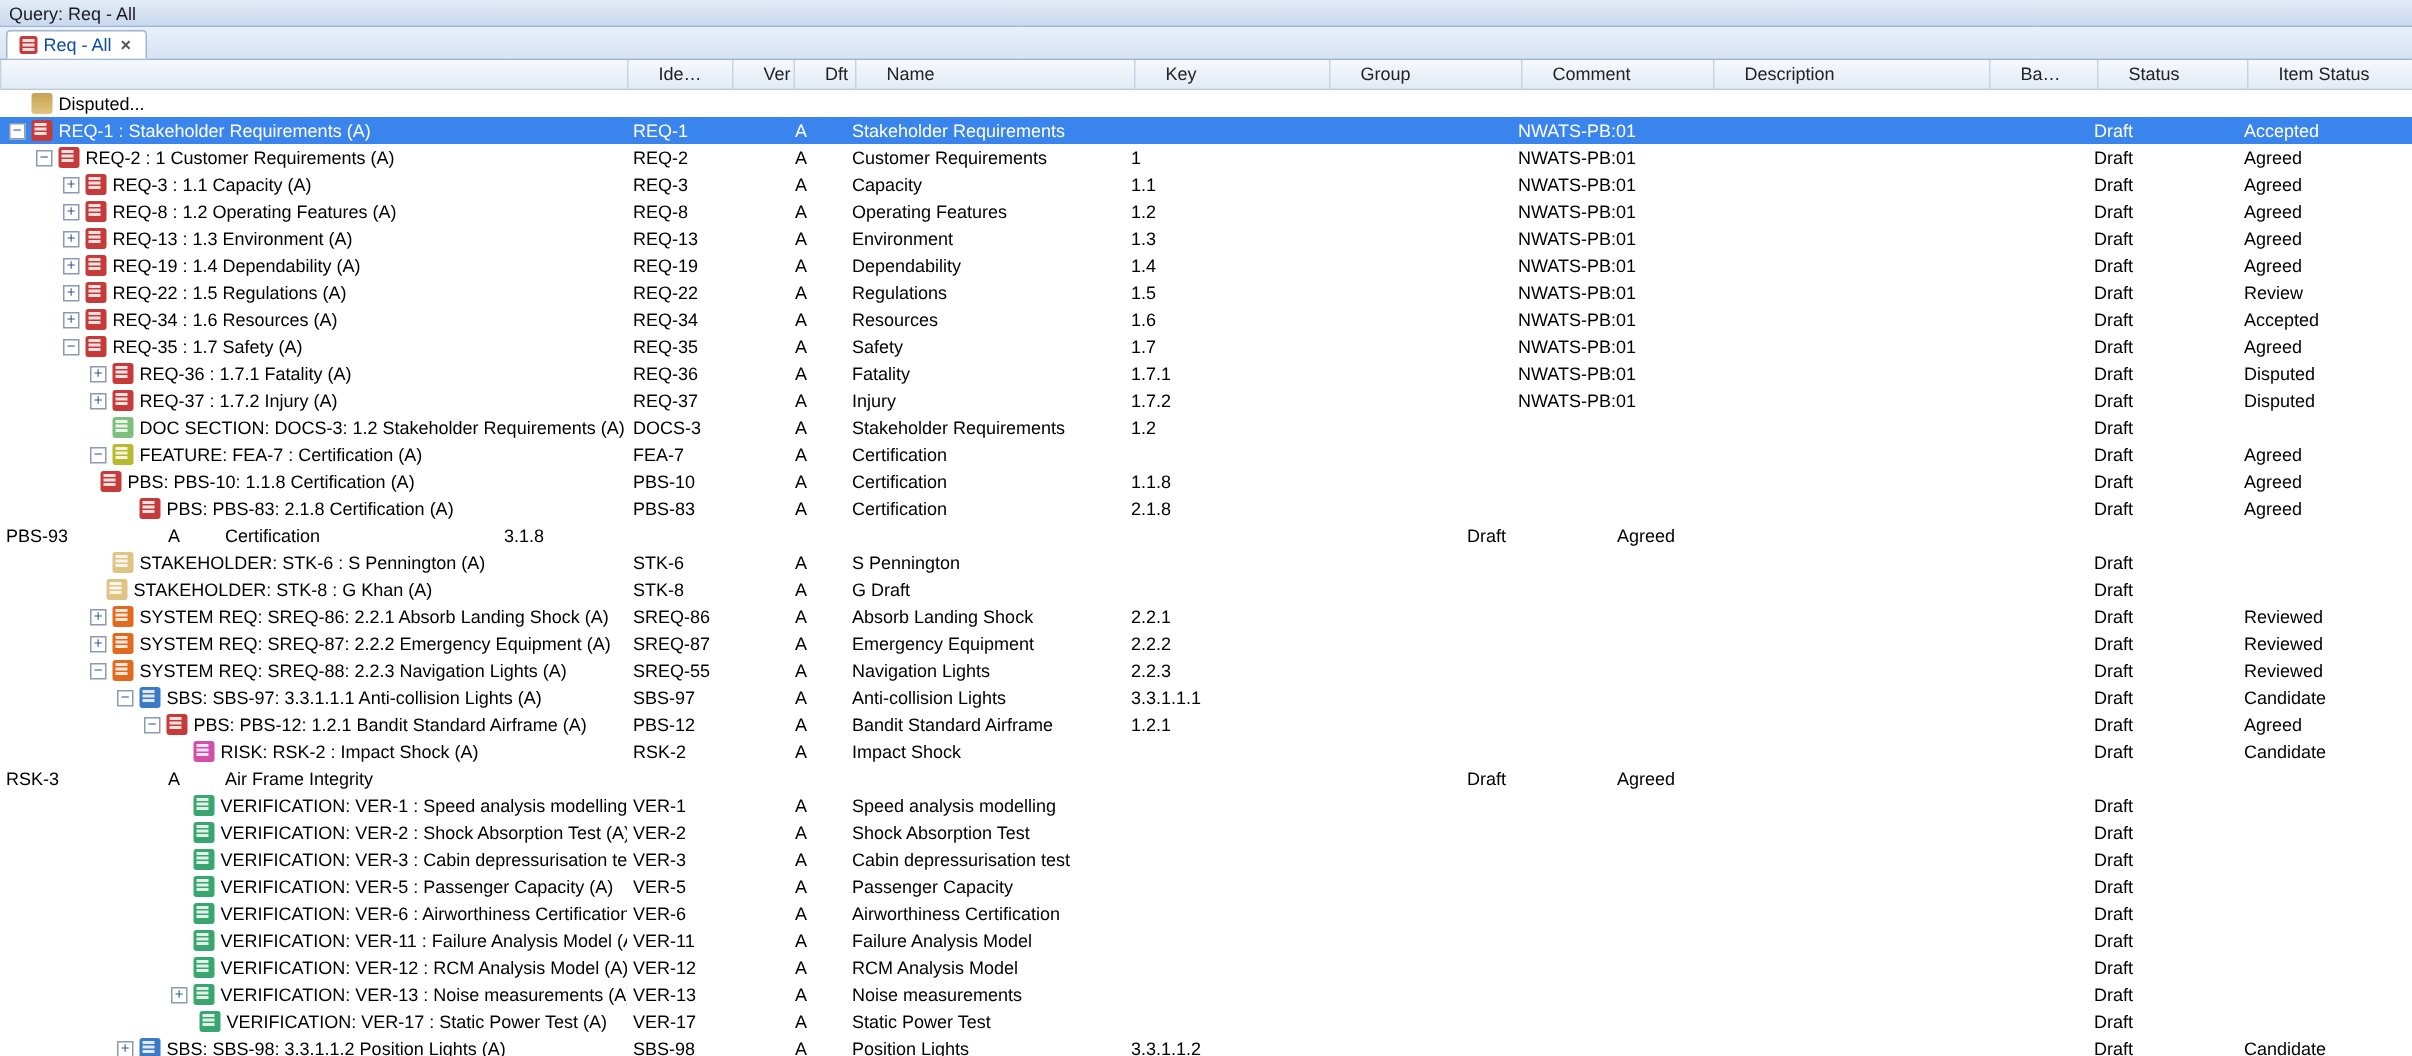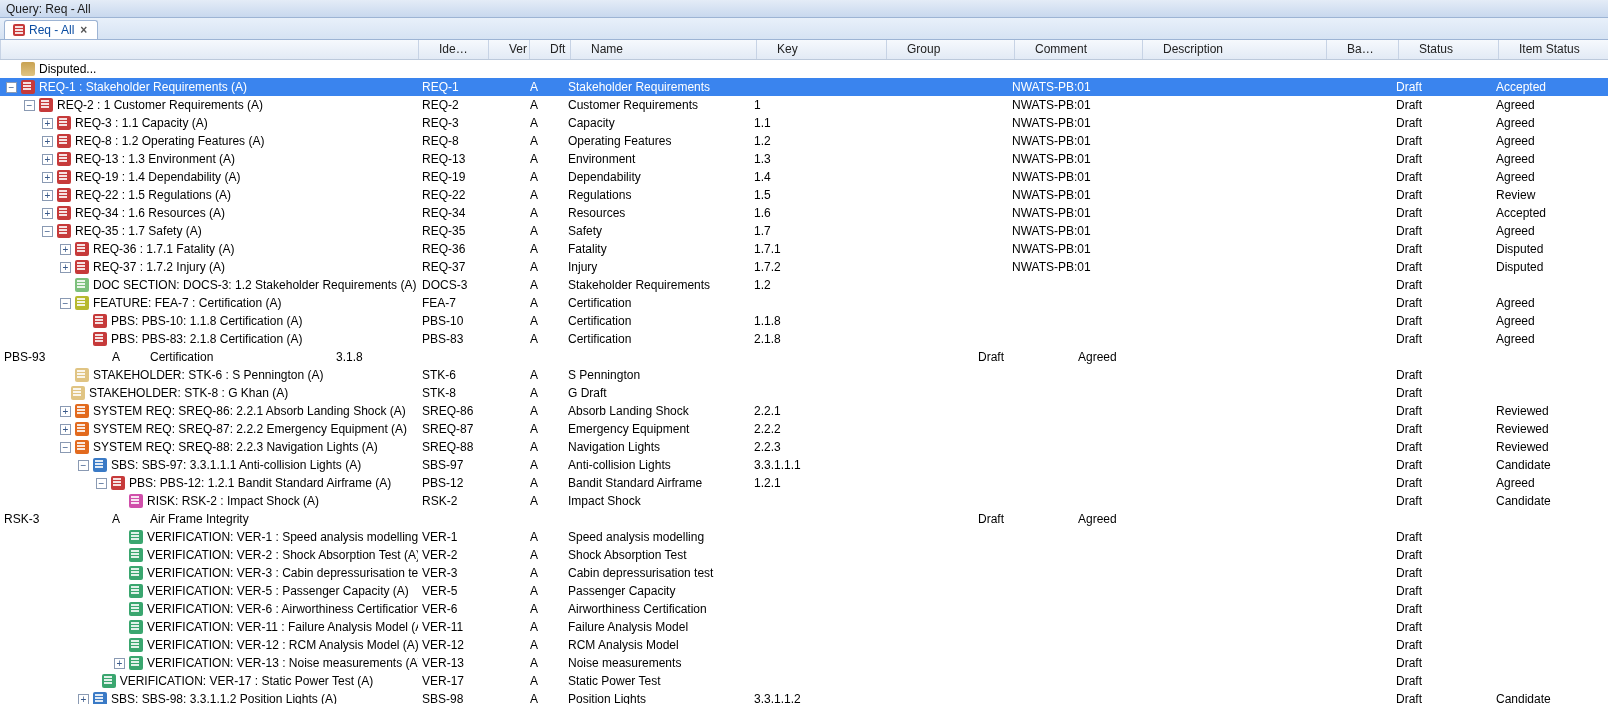--- a/index.html
+++ b/index.html
@@ -323,21 +323,21 @@
         <div class="cell c-name">Certification</div>
         <div class="cell c-key"></div>
         <div class="cell c-grp"></div>
         <div class="cell c-cmt"></div>
         <div class="cell c-desc"></div>
         <div class="cell c-base"></div>
         <div class="cell c-stat">Draft</div>
         <div class="cell c-istat">Agreed</div>
       </div>
       <div class="row">
-        <div class="cell c-tree treecell" style="padding-left: 78px;">
+        <div class="cell c-tree treecell" style="padding-left: 52px;">
           <span class="exp none"></span>
           <span class="icon i-pbs"></span>
           <span class="lbl">PBS: PBS-10:  1.1.8 Certification (A)</span>
         </div>
         <div class="cell c-id">PBS-10</div>
         <div class="cell c-ver"></div>
         <div class="cell c-dft">A</div>
         <div class="cell c-name">Certification</div>
         <div class="cell c-key">1.1.8</div>
         <div class="cell c-grp"></div>
@@ -449,21 +449,21 @@
         <div class="cell c-base"></div>
         <div class="cell c-stat">Draft</div>
         <div class="cell c-istat">Reviewed</div>
       </div>
       <div class="row">
         <div class="cell c-tree treecell" style="padding-left: 60px;">
           <span class="exp">−</span>
           <span class="icon i-sreq"></span>
           <span class="lbl">SYSTEM REQ: SREQ-88:  2.2.3 Navigation Lights (A)</span>
         </div>
-        <div class="cell c-id">SREQ-88</div>
+        <div class="cell c-id">SREQ-55</div>
         <div class="cell c-ver"></div>
         <div class="cell c-dft">A</div>
         <div class="cell c-name">Navigation Lights</div>
         <div class="cell c-key">2.2.3</div>
         <div class="cell c-grp"></div>
         <div class="cell c-cmt"></div>
         <div class="cell c-desc"></div>
         <div class="cell c-base"></div>
         <div class="cell c-stat">Draft</div>
         <div class="cell c-istat">Reviewed</div>
@@ -673,21 +673,21 @@
         <div class="cell c-name">Noise measurements</div>
         <div class="cell c-key"></div>
         <div class="cell c-grp"></div>
         <div class="cell c-cmt"></div>
         <div class="cell c-desc"></div>
         <div class="cell c-base"></div>
         <div class="cell c-stat">Draft</div>
         <div class="cell c-istat"></div>
       </div>
       <div class="row">
-        <div class="cell c-tree treecell" style="padding-left: 46px; justify-content: center;">
+        <div class="cell c-tree treecell" style="padding-left: 118px;">
           <span class="exp none"></span>
           <span class="icon i-ver"></span>
           <span class="lbl">VERIFICATION: VER-17 : Static Power Test (A)</span>
         </div>
         <div class="cell c-id">VER-17</div>
         <div class="cell c-ver"></div>
         <div class="cell c-dft">A</div>
         <div class="cell c-name">Static Power Test</div>
         <div class="cell c-key"></div>
         <div class="cell c-grp"></div>

